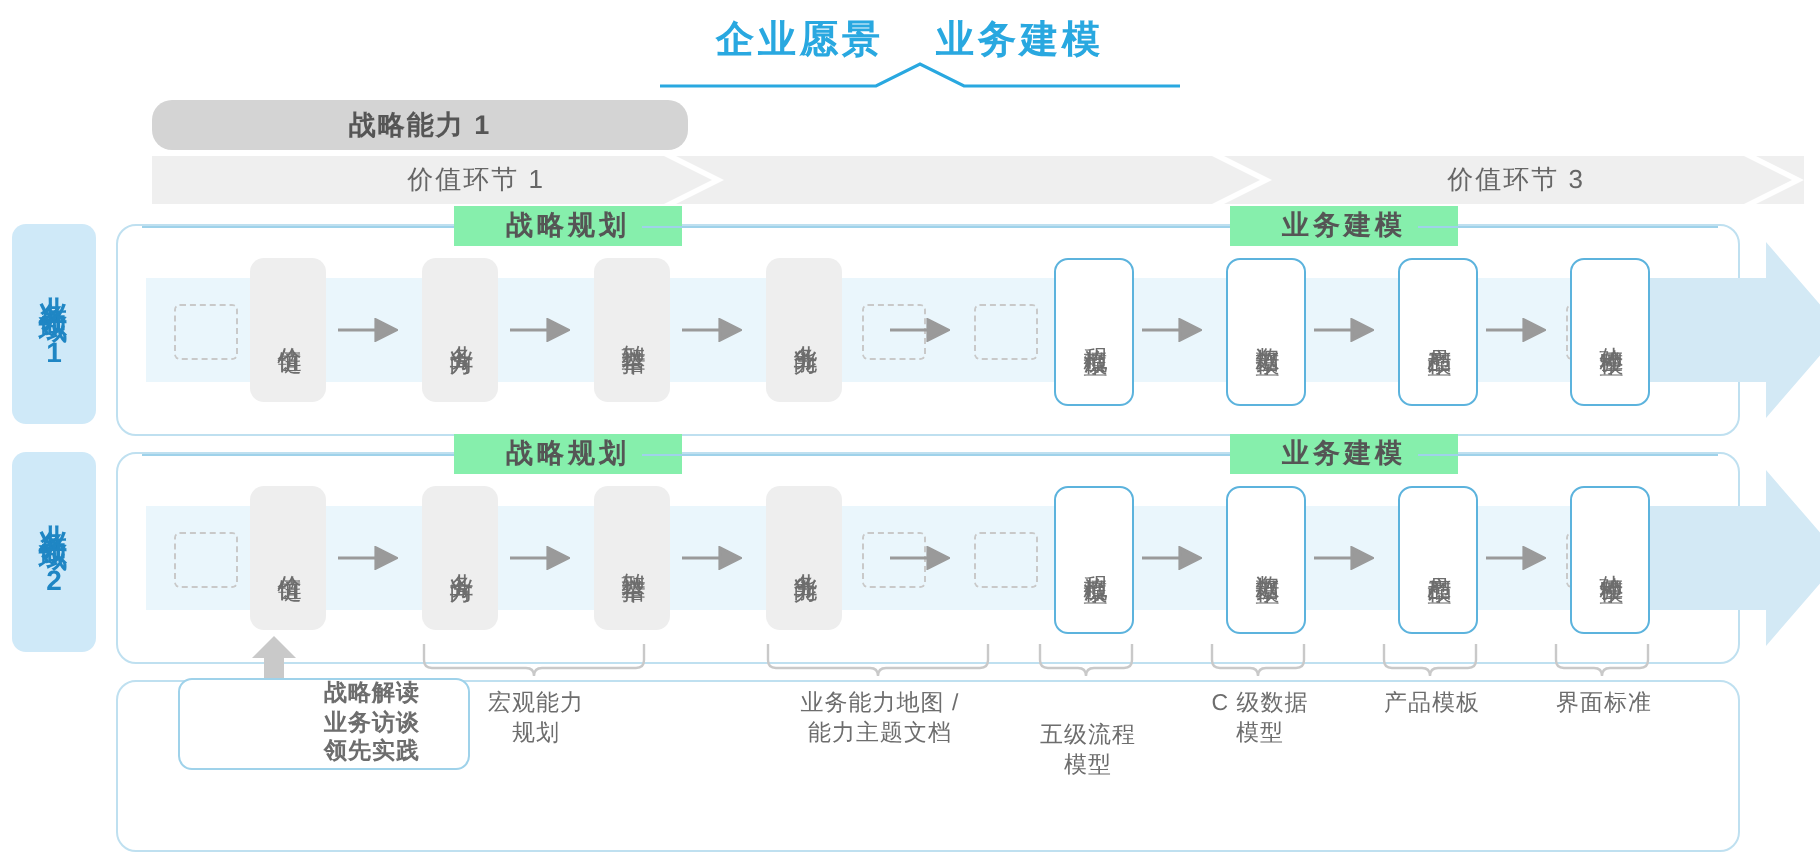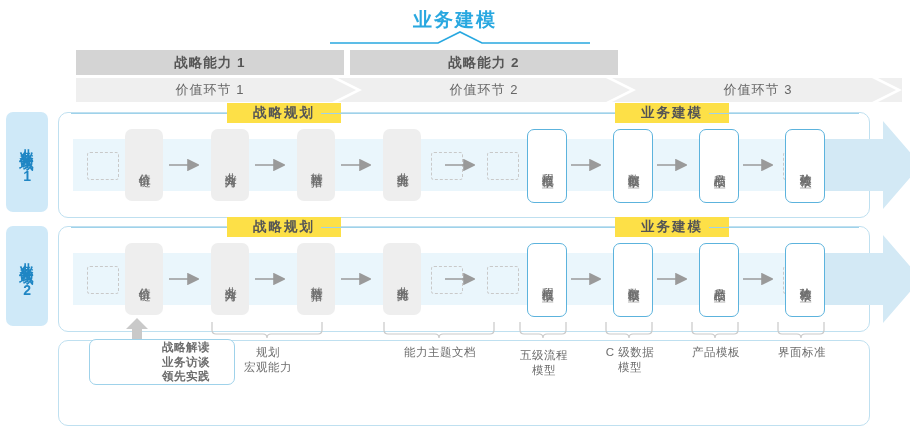--- a/index.html
+++ b/index.html
@@ -21,20 +21,21 @@
   }
   #vision-connector{left:330px;top:30px;width:260px;height:16px;}
 
   
   #cap-row{left:76px;top:50px;width:826px;height:25px;}
   .cap-cell{
     position:absolute;top:0;height:25px;background:#d4d4d4;
     display:flex;align-items:center;justify-content:center;
     font-size:13.5px;font-weight:bold;color:#555555;letter-spacing:1px;
     white-space:nowrap;
+    border-radius:10px;
   }
 
   
   #val-row{left:76px;top:78px;width:826px;height:24px;}
   .val-bg{position:absolute;left:0;top:0;width:826px;height:24px;background:#efefef;}
   .val-label{
     position:absolute;top:0;height:24px;
     display:flex;align-items:center;justify-content:center;
     font-size:13px;color:#666666;letter-spacing:1px;white-space:nowrap;
   }
@@ -56,21 +57,21 @@
     border:1.4px solid #bfe0f0;border-radius:10px;background:#ffffff;
   }
   .band{
     position:absolute;left:14px;top:26px;width:762px;height:52px;
     background:#eaf6fc;
   }
   .band-arrow{position:absolute;left:766px;top:4px;width:96px;height:96px;}
 
   
   .legend{
-    position:absolute;top:-10px;height:20px;background:#fde047;
+    position:absolute;top:-10px;height:20px;background:#86efac;
     display:flex;align-items:center;justify-content:center;
     font-size:13.5px;font-weight:bold;color:#555555;letter-spacing:2px;
     padding:0 9px;white-space:nowrap;
   }
   .legend-line{position:absolute;top:0px;height:1px;background:#9fd2ea;}
 
   
   .stub{
     position:absolute;width:30px;height:26px;border:1.4px dashed #c9c9c9;
     border-radius:3px;background:transparent;
@@ -113,41 +114,40 @@
   .tool-text{
     position:absolute;text-align:center;font-size:11.5px;color:#6d6d6d;
     line-height:1.3;letter-spacing:.5px;white-space:nowrap;
   }
   #up-arrow{position:absolute;left:126px;top:318px;width:22px;height:22px;}
 </style>
 </head>
 <body>
 
 <div class="abs" id="top-titles">
+  <div class="t">企业愿景</div>
   <div class="t">业务建模</div>
 </div>
 
 <svg class="abs" id="vision-connector" viewBox="0 0 260 16">
   <path d="M0 13 L108 13 L130 2 L152 13 L260 13" fill="none" stroke="#29a8e0" stroke-width="1.6"></path>
 </svg>
 
 <div class="abs" id="cap-row">
   <div class="cap-cell" style="left:0px;width:268px;">战略能力 1</div>
-  <div class="cap-cell" style="left:274px;width:268px;">战略能力 2</div>
 </div>
 
 <div class="abs" id="val-row">
   <div class="val-bg"></div>
   <svg class="abs" style="left:0;top:0;" width="826" height="24">
     <path d="M262 0 L286 12 L262 24 L256 24 L280 12 L256 0 Z" fill="#ffffff"></path>
     <path d="M536 0 L560 12 L536 24 L530 24 L554 12 L530 0 Z" fill="#ffffff"></path>
     <path d="M802 0 L826 12 L802 24 L796 24 L820 12 L796 0 Z" fill="#ffffff"></path>
   </svg>
-  <div class="val-label" style="left:0px;width:268px;">价值环节 1</div>
-  <div class="val-label" style="left:274px;width:268px;">价值环节 2</div>
+  <div class="val-label" style="left:0px;width:268px;padding-left:28px;">价值环节 1</div>
   <div class="val-label" style="left:548px;width:268px;text-align:center;">价值环节 3</div>
 </div>
 
 <div class="abs side-label" style="top:112px;height:100px;">
   <span class="vtxt">业务领域 1</span>
 </div>
 
 <div class="abs domain-row" style="top:112px;">
   <div class="band"></div>
   <svg class="band-arrow" viewBox="0 0 96 96">
@@ -302,27 +302,28 @@
 </svg>
 
 <div class="abs" id="tool-panel">
   <div class="tool-box" style="left:30px;top:-2px;width:96px;height:44px;">
     <span>战略解读</span>
     <span>业务访谈</span>
     <span>领先实践</span>
   </div>
 
   <div class="tool-text" style="left:151px;top:4px;width:116px;">
+    <div>宏观能力</div>
     <div>规划</div>
-    <div>宏观能力</div>
   </div>
   <div class="tool-text" style="left:323px;top:4px;width:116px;">
+    <div>业务能力地图 /</div>
     <div>能力主题文档</div>
   </div>
-  <div class="tool-text" style="left:437px;top:7px;width:96px;">
+  <div class="tool-text" style="left:437px;top:20px;width:96px;">
     <div>五级流程</div>
     <div>模型</div>
   </div>
   <div class="tool-text" style="left:523px;top:4px;width:96px;">
     <div>C 级数据</div>
     <div>模型</div>
   </div>
   <div class="tool-text" style="left:609px;top:4px;width:96px;">
     <div>产品模板</div>
   </div>

